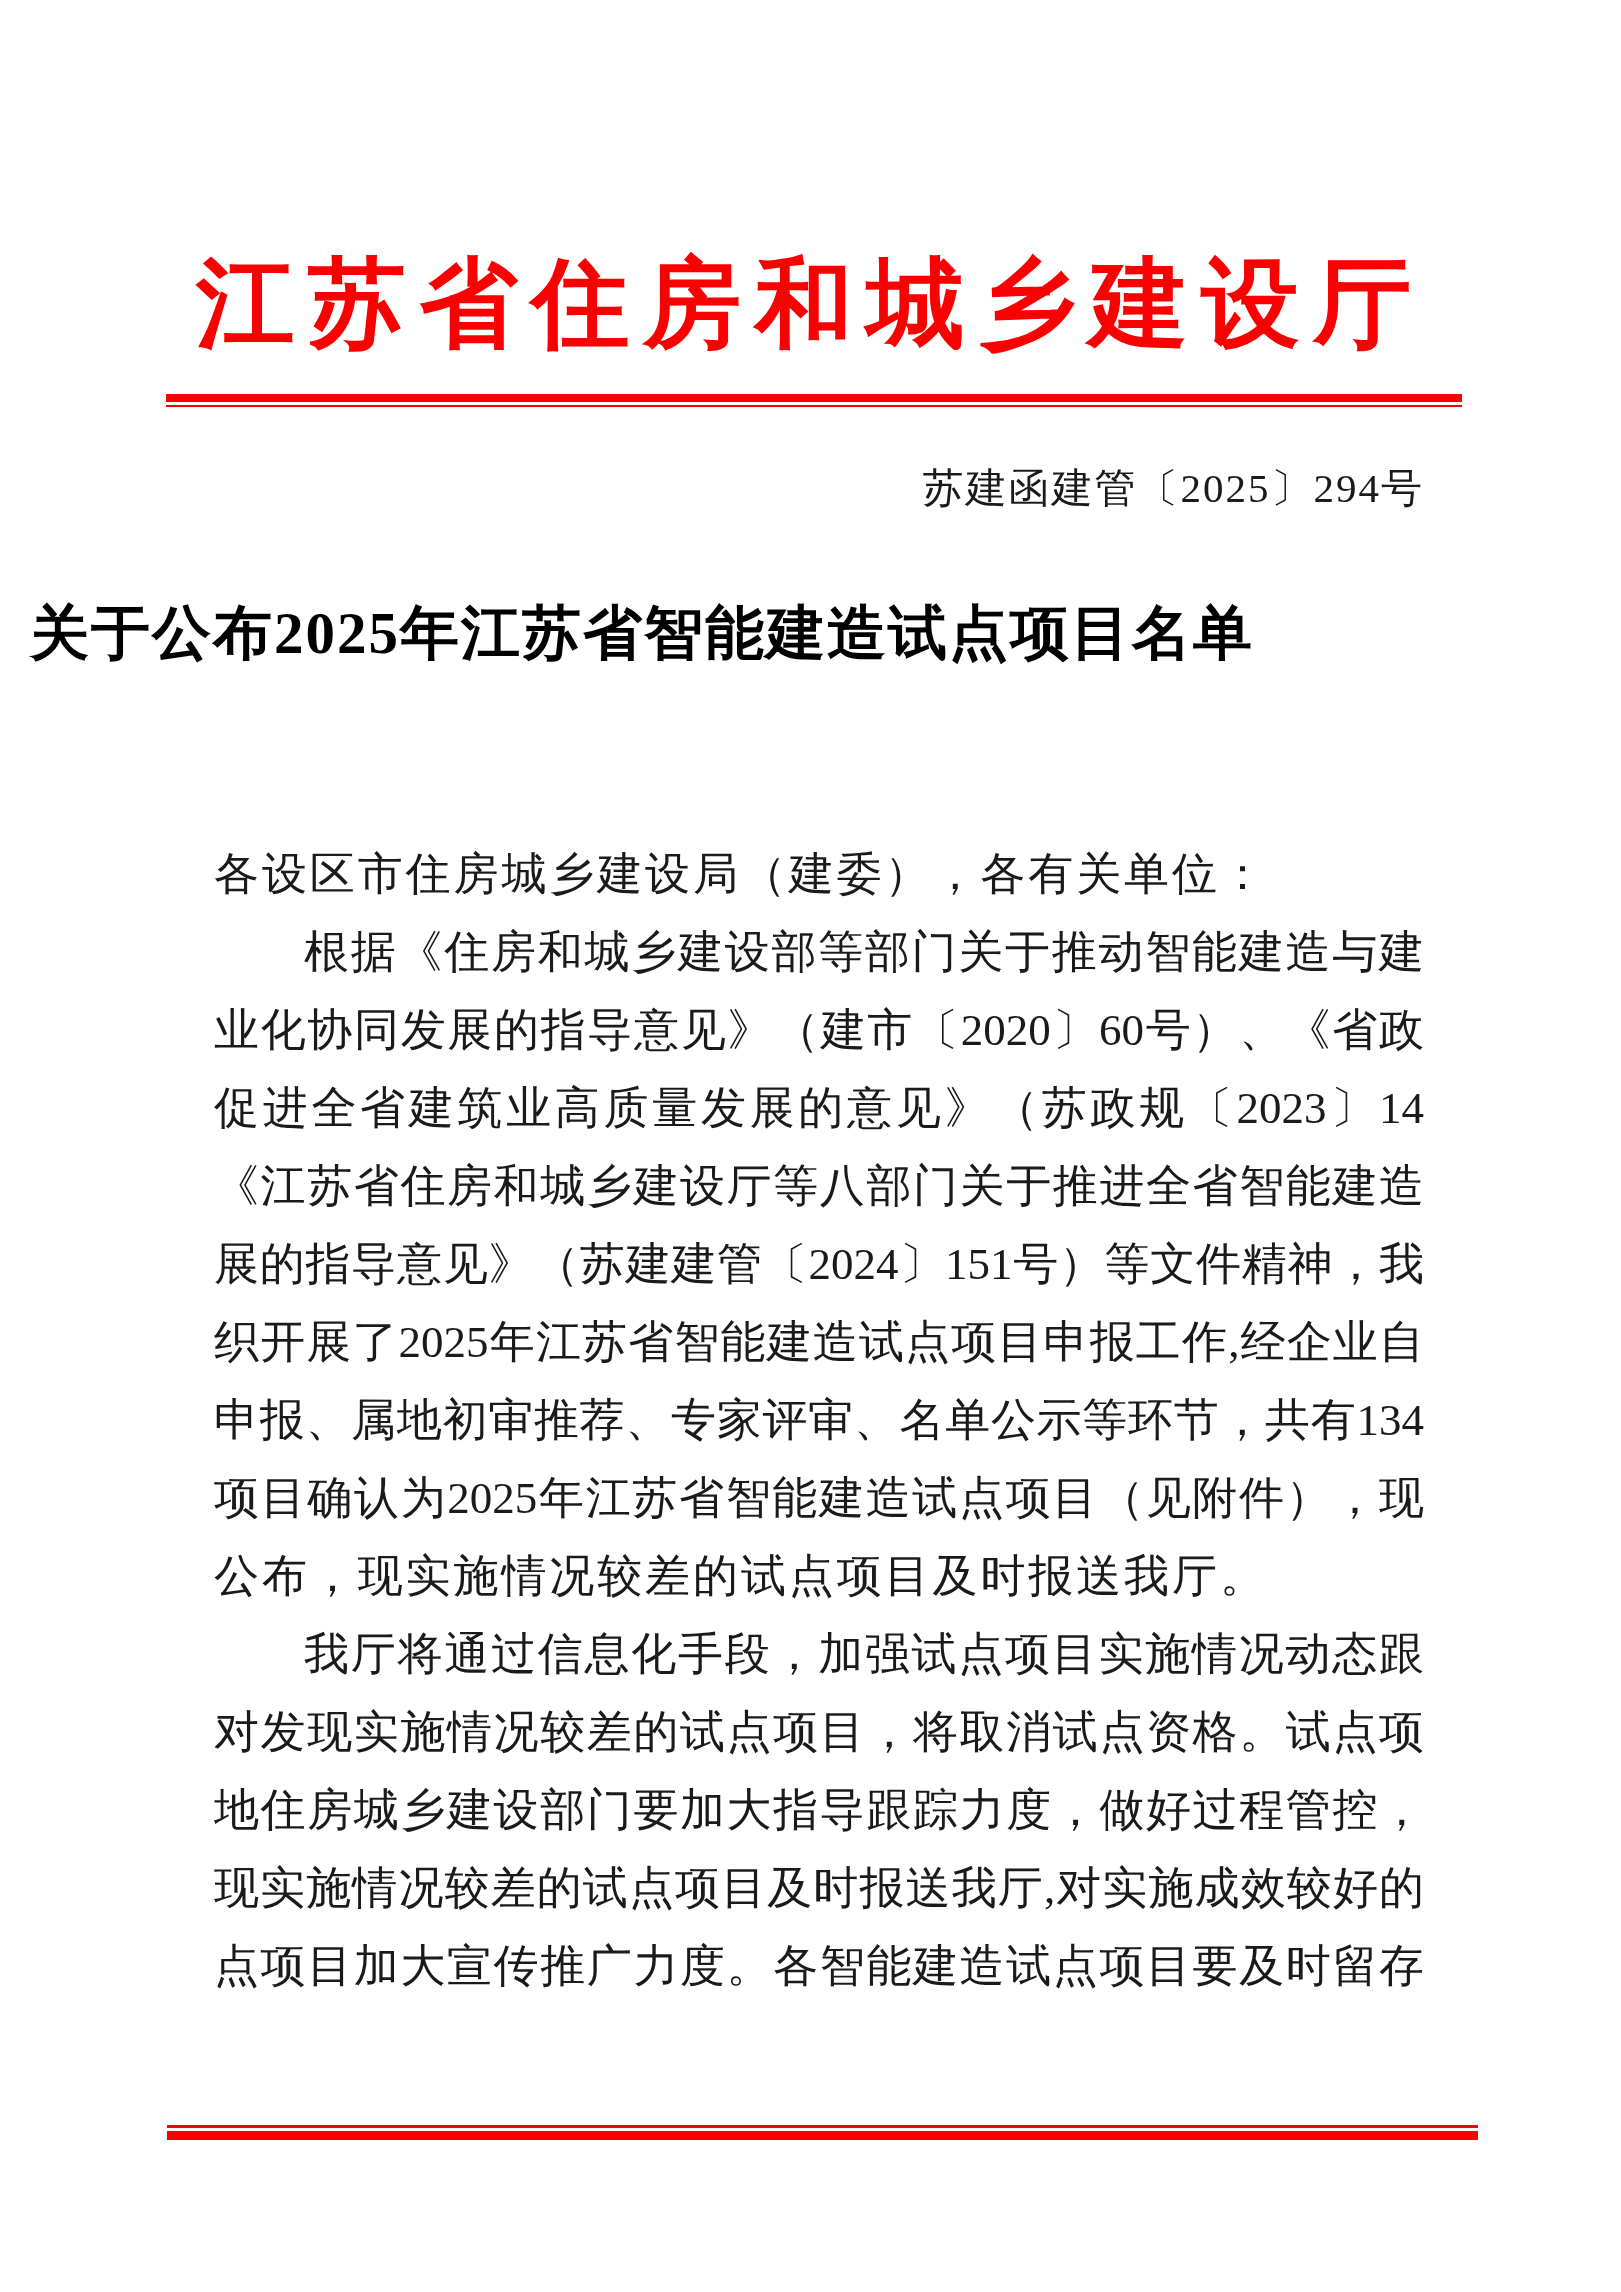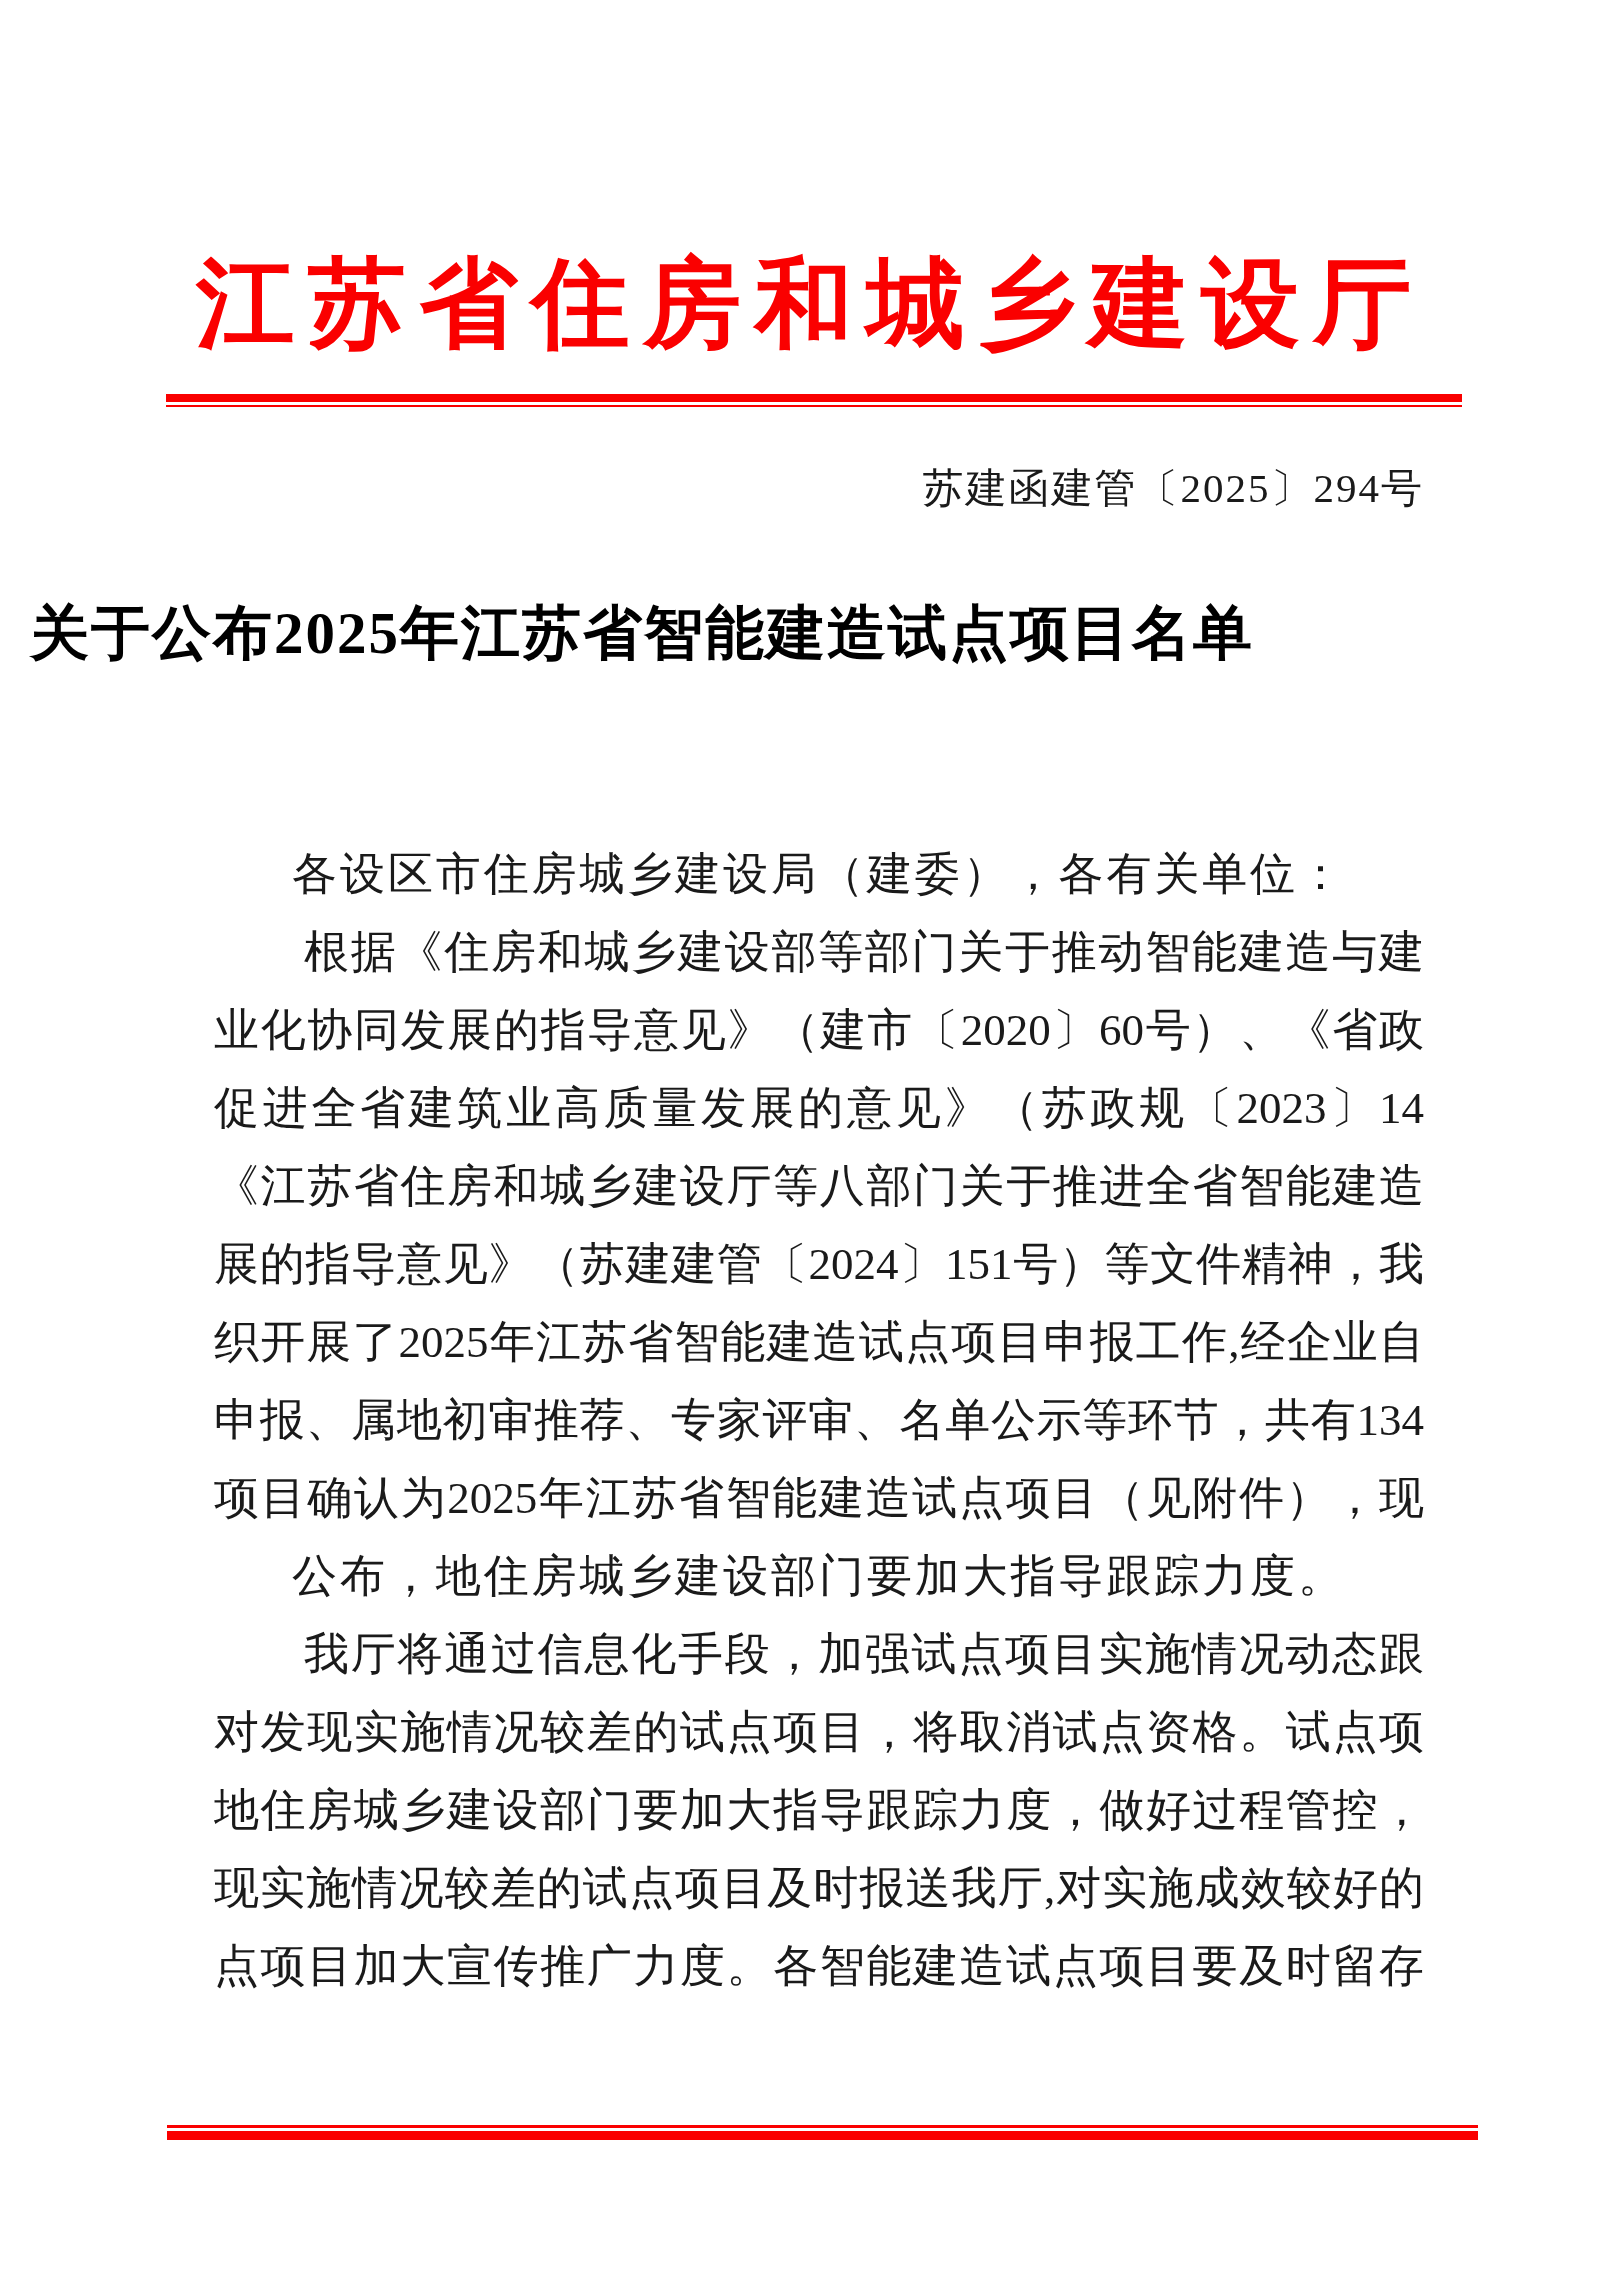--- a/index.html
+++ b/index.html
@@ -80,21 +80,20 @@
     left: 214px;
     width: 1210px;
     font-size: 45px;
     line-height: 78px;
     color: #1a1a1a;
   }
   .line {
     height: 78px;
     white-space: nowrap;
     letter-spacing: 2.9px;
-    text-align: center;
   }
   .line.fill {
     white-space: normal;
     text-align: justify;
     text-align-last: justify;
     letter-spacing: normal;
     overflow: hidden;
   }
   .line.indent {
     text-indent: 90px;
@@ -122,21 +121,21 @@
   <div class="body-text">
     <div class="line">各设区市住房城乡建设局（建委），各有关单位：</div>
     <div class="line fill indent">根据《住房和城乡建设部等部门关于推动智能建造与建筑工</div>
     <div class="line fill">业化协同发展的指导意见》（建市〔2020〕60号）、《省政府关于</div>
     <div class="line fill">促进全省建筑业高质量发展的意见》（苏政规〔2023〕14号）和</div>
     <div class="line fill">《江苏省住房和城乡建设厅等八部门关于推进全省智能建造发</div>
     <div class="line fill">展的指导意见》（苏建建管〔2024〕151号）等文件精神，我厅组</div>
     <div class="line fill">织开展了2025年江苏省智能建造试点项目申报工作,经企业自愿</div>
     <div class="line fill">申报、属地初审推荐、专家评审、名单公示等环节，共有134个</div>
     <div class="line fill">项目确认为2025年江苏省智能建造试点项目（见附件），现予以</div>
-    <div class="line">公布，地住房城乡建设部门要加大指导跟踪力度。</div>
+    <div class="line">公布，现实施情况较差的试点项目及时报送我厅。</div>
     <div class="line fill indent">我厅将通过信息化手段，加强试点项目实施情况动态跟踪，</div>
     <div class="line fill">对发现实施情况较差的试点项目，将取消试点资格。试点项目属</div>
     <div class="line fill">地住房城乡建设部门要加大指导跟踪力度，做好过程管控，将发</div>
     <div class="line fill">现实施情况较差的试点项目及时报送我厅,对实施成效较好的试</div>
     <div class="line fill">点项目加大宣传推广力度。各智能建造试点项目要及时留存实施</div>
   </div>
 
   <div class="rule rule-bottom">
     <div class="thin"></div>
     <div class="gap"></div>

